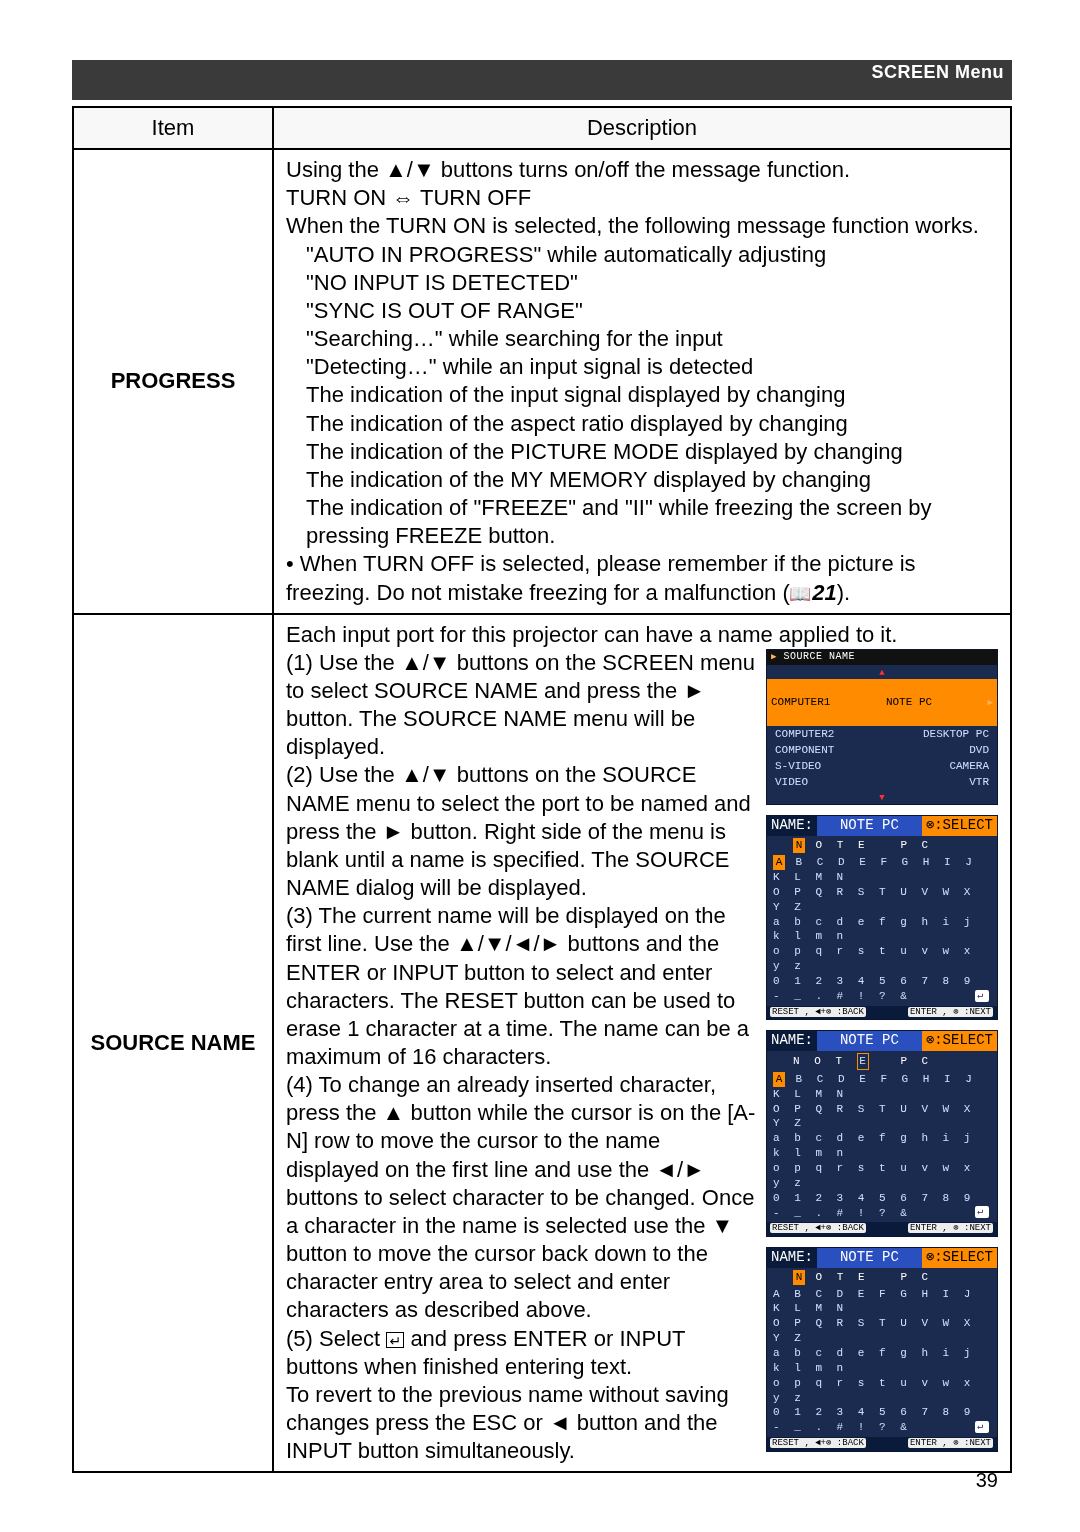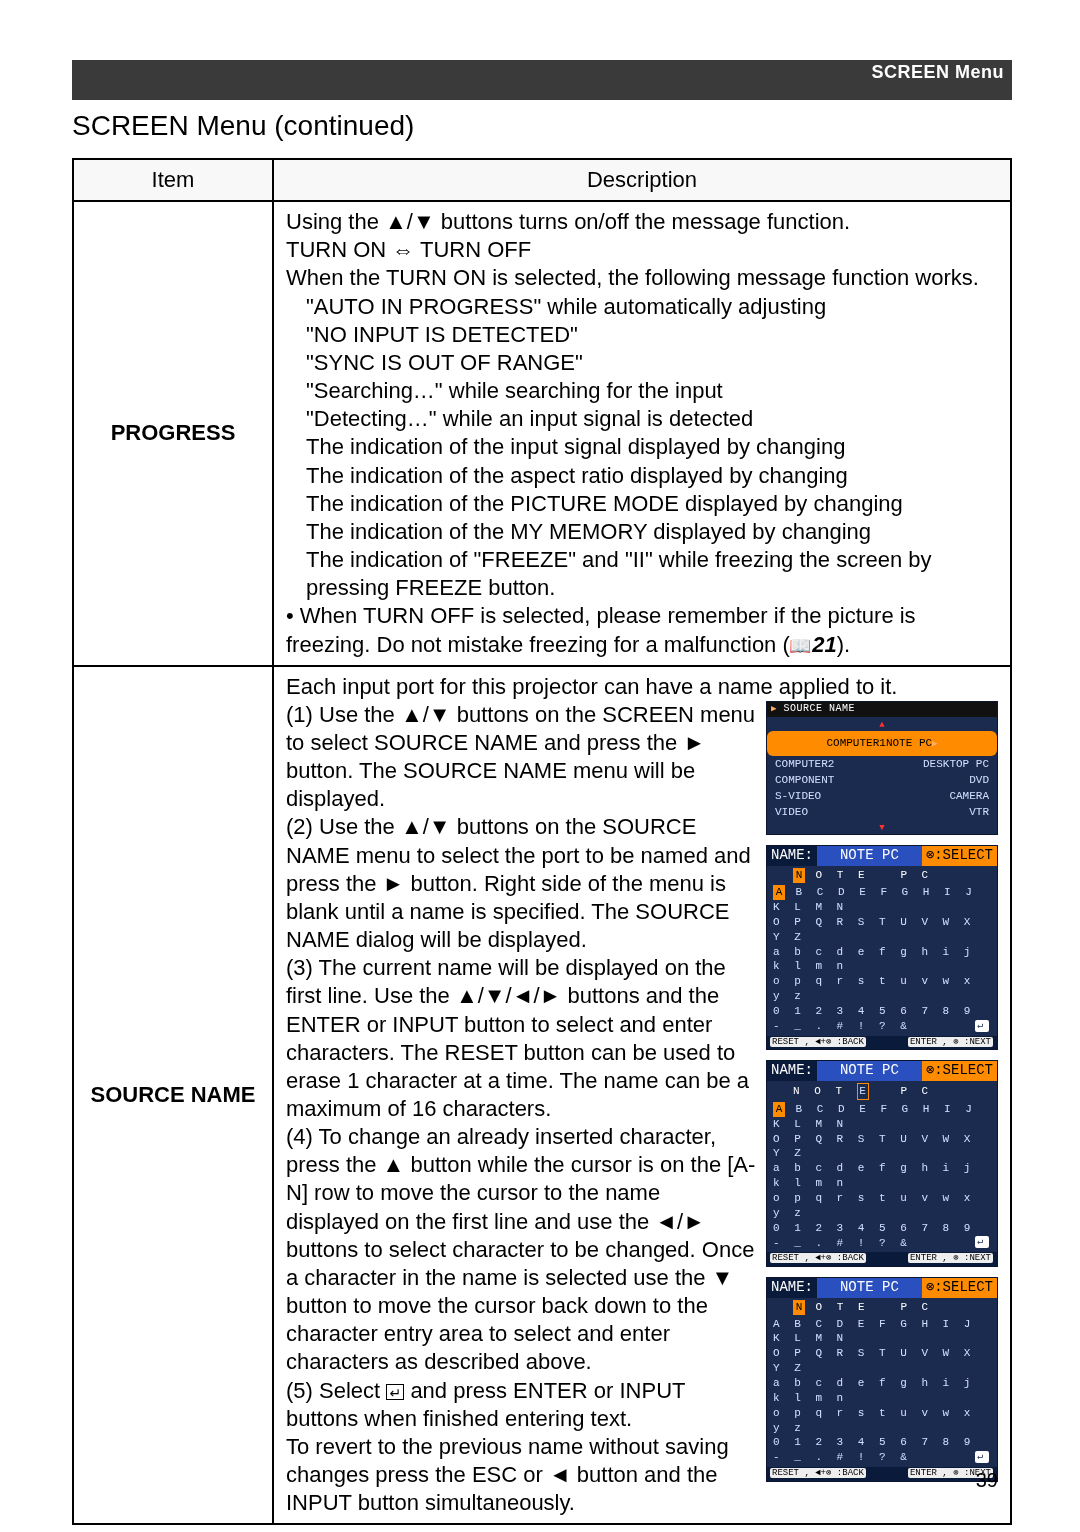--- a/index.html
+++ b/index.html
@@ -15,21 +15,21 @@
   .item-cell { font-weight: bold; text-align: center; vertical-align: middle; }
   .desc-cell p { margin: 0; }
   .book-icon::before { content: "\1F4D6"; font-size: 18px; }
   .italic-bold { font-style: italic; font-weight: bold; }
   .page-num { position: absolute; right: 82px; bottom: 40px; font-size: 20px; }
 
   
   .osd-col { float: right; width: 232px; margin-left: 8px; }
   .osd { width: 232px; background: #1b2a4f; color: #fff; font-size: 11px; font-family: "Courier New", monospace; margin-bottom: 10px; border: 1px solid #0a1530; }
   .osd .bar { background: #111; color: #fff; padding: 1px 4px; font-size: 10px; letter-spacing: 0.5px; }
-  .osd .hl-row { background: #ff8c00; color: #000; padding: 5px 4px; display: flex; justify-content: center; border-radius: 6px; }
+  .osd .hl-row { background: #ff8c00; color: #000; padding: 16px 4px; display: flex; justify-content: space-between; }
   .osd .row { padding: 1px 8px; color: #cfe0ff; display: flex; justify-content: space-between; }
   .osd .namebar { display: flex; background: #0a1a3a; font-size: 14px; }
   .osd .namebar span { padding: 1px 4px; }
   .osd .namebar .blue { background: #2a4fbf; color: #fff; flex: 1; text-align: center; }
   .osd .namebar .orange { background: #ff8c00; color: #000; }
   .osd .grid { padding: 2px 6px 2px 6px; font-size: 11px; letter-spacing: 4px; color: #cfe0ff; line-height: 1.35; position: relative; }
   .osd .grid .entry { color: #fff; letter-spacing: 4px; margin-bottom: 2px; margin-left: 20px; }
   .osd .grid .cursor { display: inline-block; background: #ff8c00; color: #000; width: 12px; text-align: center; letter-spacing: 0; }
   .osd .grid .cursor2 { display: inline-block; border: 1px solid #ff8c00; color: #cfe0ff; width: 12px; text-align: center; letter-spacing: 0; }
   .osd .grid .ret { position: absolute; right: 8px; bottom: 4px; background: #fff; color: #1b2a4f; width: 14px; height: 12px; font-size: 10px; text-align: center; line-height: 12px; border-radius: 2px; }
@@ -42,21 +42,20 @@
   .clearfix::after { content: ""; display: table; clear: both; }
 </style>
 </head>
 <body>
 
 <div class="page">
   <div class="topbar">
     <span class="topbar-label">SCREEN Menu</span>
   </div>
 
-  <div class="heading">SCREEN Menu (continued)</div>
 
   <table>
     <colgroup>
         <col class="item">
         <col>
       </colgroup>
     <thead>
       <tr>
         <th>Item</th>
         <th>Description</th>

